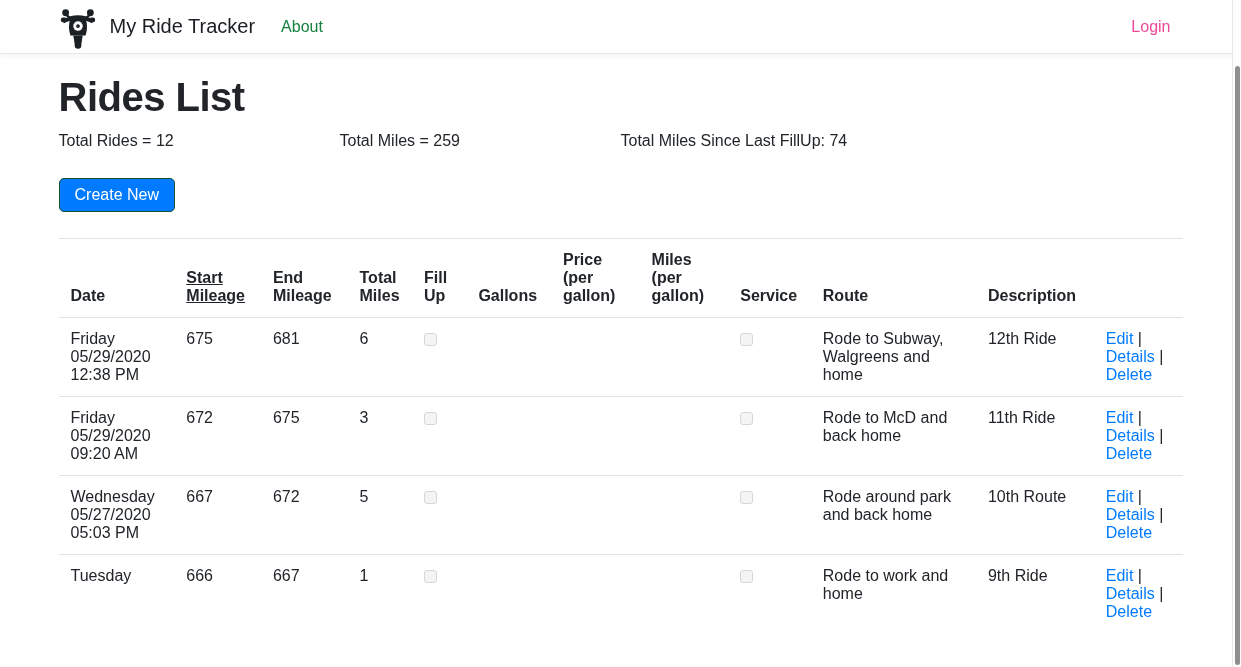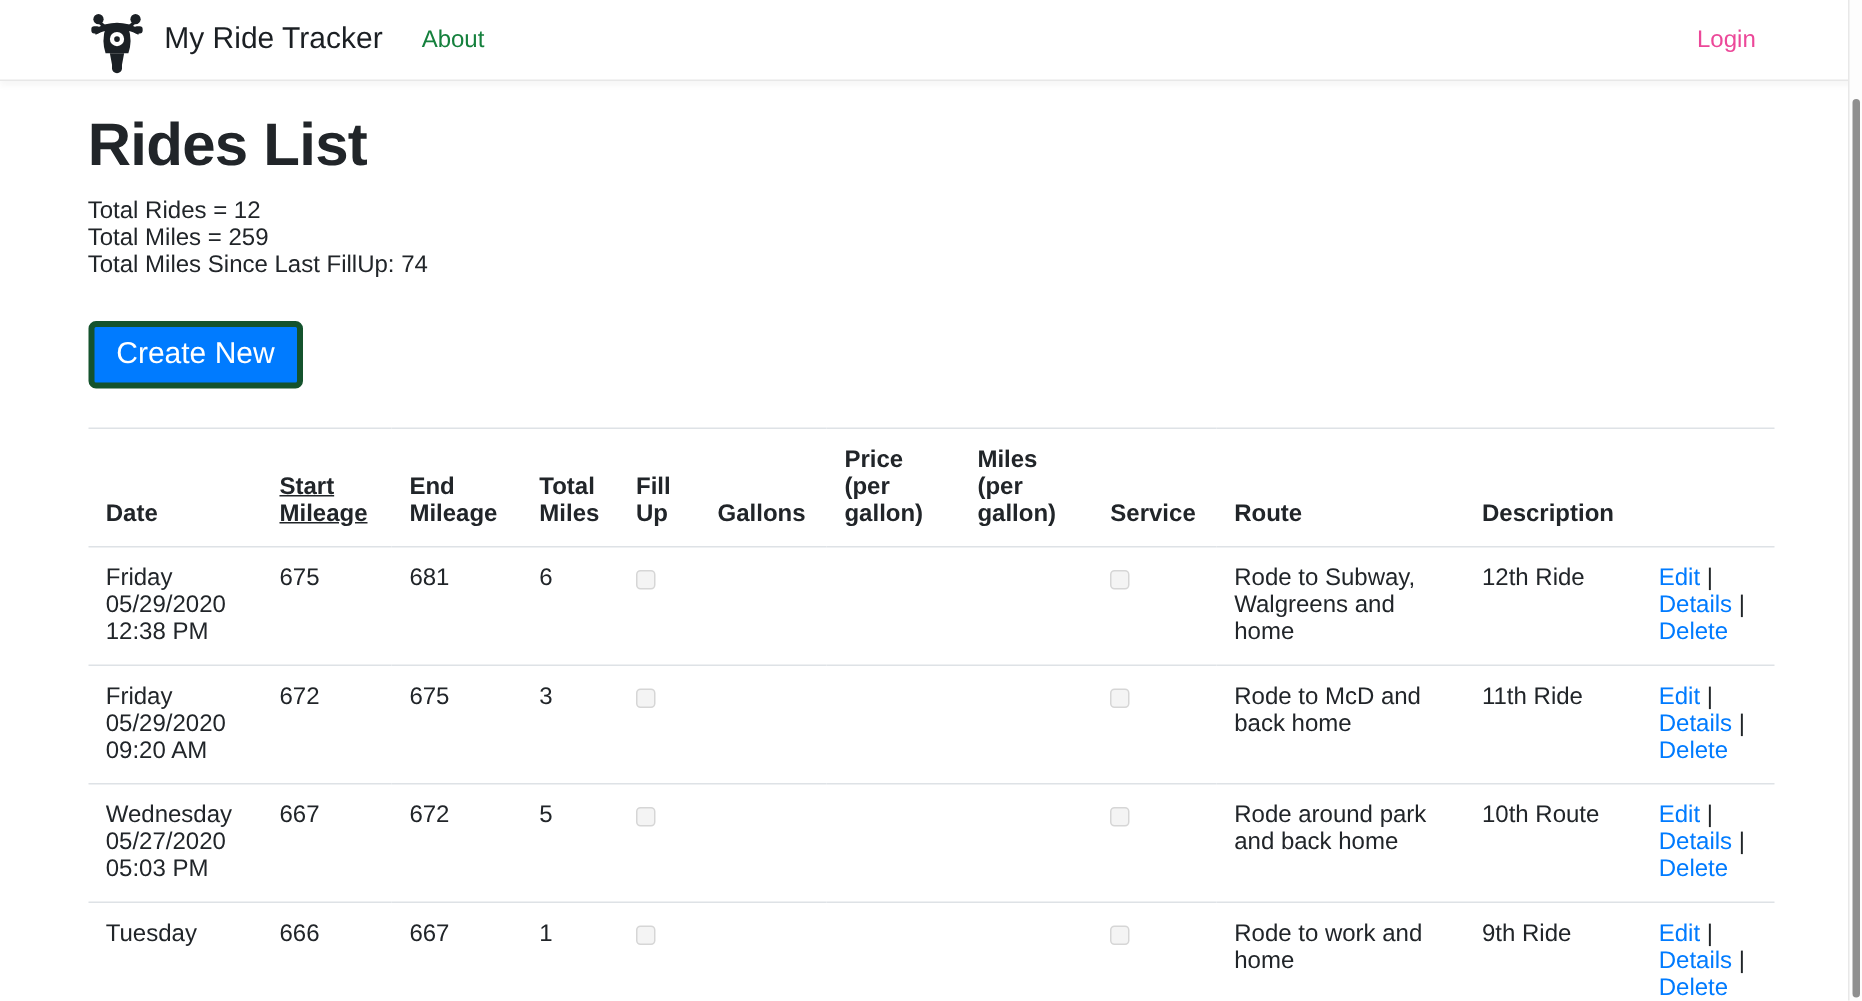--- a/index.html
+++ b/index.html
@@ -18,26 +18,26 @@
   .nav-inner { display:flex; align-items:center; width:1124px; margin:0 auto; }
   .brand { display:flex; align-items:center; text-decoration:none; color:#1b1f23; cursor:pointer; }
   .brand svg { display:block; }
   .brand-text { font-size:20px; margin-left:13px; }
   .nav-link { color:#15803d; text-decoration:none; margin-left:26px; cursor:pointer; }
   .nav-spacer { flex:1; }
   .login-link { color:#ec4899; text-decoration:none; cursor:pointer; margin-right:12px; }
 
   h1.page-title { font-size:40px; font-weight:700; margin:21px 0 12px 0; letter-spacing:-0.5px; }
 
-  .stats-row { display:flex; margin-bottom:28px;flex-direction:column; }
+  .stats-row { display:flex; margin-bottom:28px; }
   .stat { width:25%; }
 
   .btn-primary {
-    display:inline-block; background:#007bff; border:4px solid #14532d; color:#fff;
-    font-size:20px; font-family:inherit; padding:7px 15px; border-radius:5px; cursor:pointer;
+    display:inline-block; background:#007bff; border:1px solid #14532d; color:#fff;
+    font-size:16px; font-family:inherit; padding:7px 15px; border-radius:5px; cursor:pointer;
   }
 
   table.rides { width:100%; border-collapse:collapse; margin-top:26px; }
   table.rides th {
     text-align:left; vertical-align:bottom; font-weight:700;
     padding:12px; border-top:1px solid #dee2e6;
   }
   table.rides td {
     vertical-align:top; padding:12px; border-top:1px solid #dee2e6;
   }

